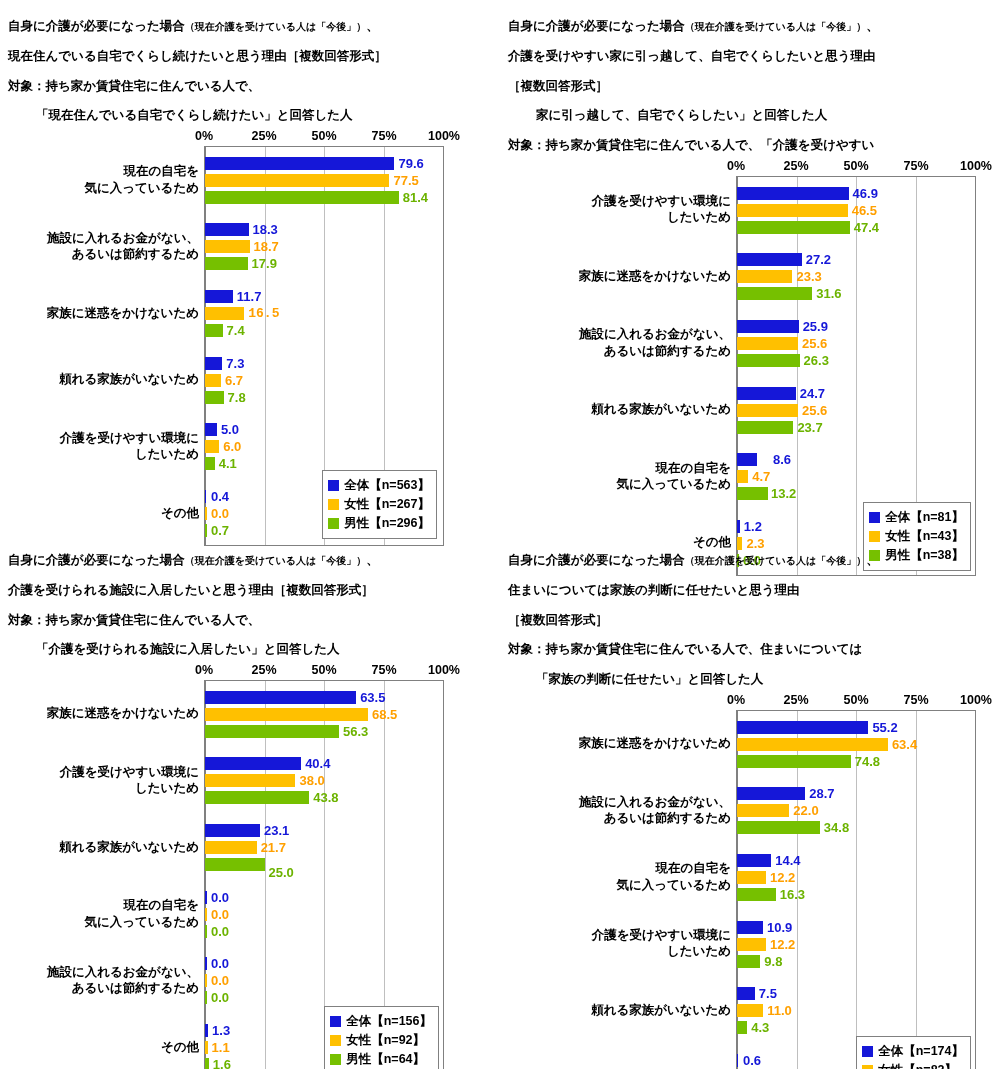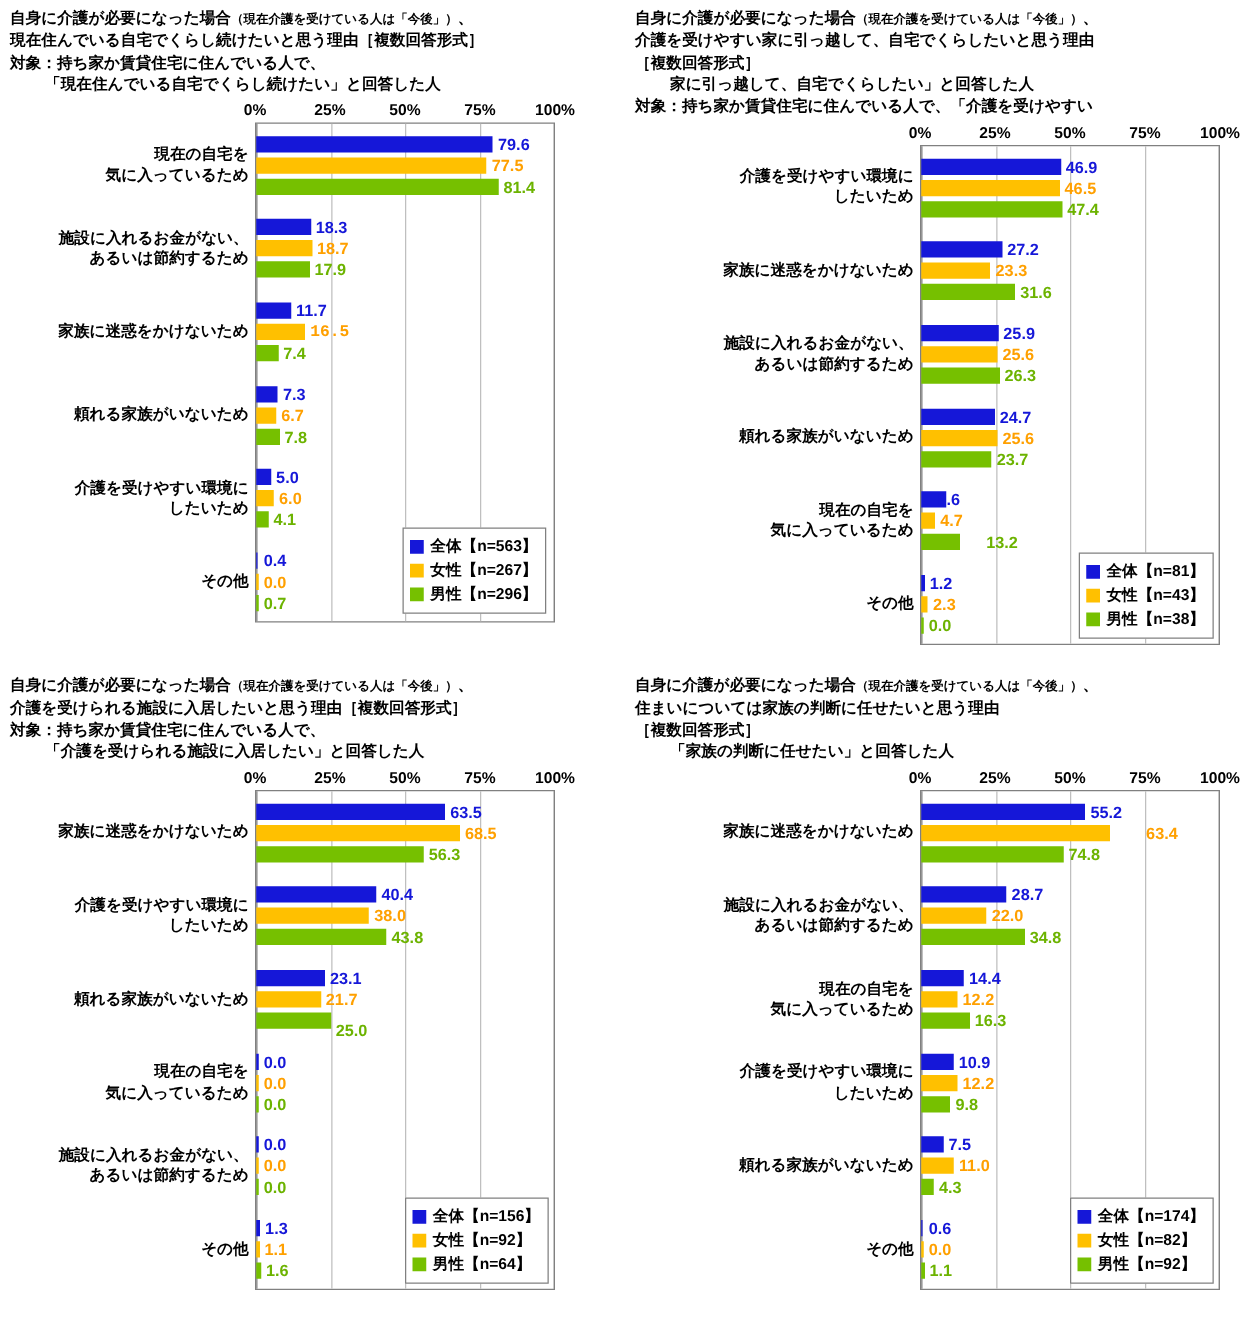--- a/index.html
+++ b/index.html
@@ -11,21 +11,21 @@
     overflow:hidden;
   }
   .grid{
     display:grid;
     grid-template-columns:500px 500px;
     grid-template-rows:534px 535px;
     width:1000px;height:1069px;
   }
   .panel{position:relative;padding:6px 8px 0 8px;box-sizing:border-box;}
   .titles{font-size:12.5px;font-weight:bold;line-height:1.42;}
-  .titles .t-line{white-space:nowrap;}
+  .titles .t-line{white-space:nowrap;margin-top:12px;}
   .titles .small{font-size:10px;font-weight:bold;}
   .titles .ind1{padding-left:0;}
   .titles .ind3{padding-left:28px;}
 
   .chart-area{position:relative;margin-top:4px;}
   .axis-labels{position:relative;height:16px;}
   .axis-labels span{
     position:absolute;font-size:12.5px;font-weight:bold;transform:translateX(-50%);
     white-space:nowrap;
   }
@@ -250,25 +250,25 @@
             <div class="val v1" style="left: 64.928px; top: 26.8333px;">25.6</div>
             <div class="bar b2" style="left: 0px; top: 43.8333px; width: 56.406px;"></div>
             <div class="val v2" style="left: 60.406px; top: 43.8333px;">23.7</div>
           </div>
           <div class="row-group" style="top: 266.667px; height: 66.6667px;">
             <div class="cat-label" style="width: 220px; left: -226px; top: 16.3333px;">
               <div>現在の自宅を</div>
               <div>気に入っているため</div>
             </div>
             <div class="bar b0" style="left: 0px; top: 9.83333px; width: 20.468px;"></div>
-            <div class="val v0" style="left: 13px; top: 9.83333px;">8.6</div>
+            <div class="val v0" style="left: 36px; top: 9.83333px;">8.6</div>
             <div class="bar b1" style="left: 0px; top: 26.8333px; width: 11.186px;"></div>
             <div class="val v1" style="left: 15.186px; top: 26.8333px;">4.7</div>
             <div class="bar b2" style="left: 0px; top: 43.8333px; width: 31.416px;"></div>
-            <div class="val v2" style="left: 52px; top: 43.8333px;">13.2</div>
+            <div class="val v2" style="left: 34px; top: 43.8333px;">13.2</div>
           </div>
           <div class="row-group" style="top: 333.333px; height: 66.6667px;">
             <div class="cat-label" style="width: 220px; left: -226px; top: 24.3333px;">
               <div>その他</div>
             </div>
             <div class="bar b0" style="left: 0px; top: 9.83333px; width: 2.856px;"></div>
             <div class="val v0" style="left: 6.856px; top: 9.83333px;">1.2</div>
             <div class="bar b1" style="left: 0px; top: 26.8333px; width: 5.474px;"></div>
             <div class="val v1" style="left: 9.474px; top: 26.8333px;">2.3</div>
             <div class="bar b2" style="left: 0px; top: 43.8333px; width: 2px;"></div>
@@ -398,20 +398,21 @@
           </div>
         </div>
     </div>
   </div>
 
   <div class="panel">
     <div class="titles">
       <div class="t-line ind1"><span>自身に介護が必要になった場合</span><span class="small">（現在介護を受けている人は「今後」）</span><span>、</span></div>
       <div class="t-line ind1">住まいについては家族の判断に任せたいと思う理由</div>
       <div class="t-line ind1">［複数回答形式］</div>
+      <div class="t-line ind1">対象：持ち家か賃貸住宅に住んでいる人で、住まいについては</div>
       <div class="t-line ind3">「家族の判断に任せたい」と回答した人</div>
     </div>
     <div class="chart-area">
       <div class="axis-labels" id="ax3" style="height: 17px;">
           <span style="left: 228px; top: 0px;">0%</span>
           <span style="left: 288px; top: 0px;">25%</span>
           <span style="left: 348px; top: 0px;">50%</span>
           <span style="left: 408px; top: 0px;">75%</span>
           <span style="left: 468px; top: 0px;">100%</span>
         </div>
@@ -421,21 +422,21 @@
           <div class="gridline" style="left: 119px;"></div>
           <div class="gridline" style="left: 178.5px;"></div>
           <div class="gridline edge" style="left: 238px;"></div>
           <div class="row-group" style="top: 0px; height: 66.6667px;">
             <div class="cat-label" style="width: 220px; left: -226px; top: 24.3333px;">
               <div>家族に迷惑をかけないため</div>
             </div>
             <div class="bar b0" style="left: 0px; top: 9.83333px; width: 131.376px;"></div>
             <div class="val v0" style="left: 135.376px; top: 9.83333px;">55.2</div>
             <div class="bar b1" style="left: 0px; top: 26.8333px; width: 150.892px;"></div>
-            <div class="val v1" style="left: 154.892px; top: 26.8333px; margin-left: 25px;">63.4</div>
+            <div class="val v1" style="left: 154.892px; top: 26.8333px;">63.4</div>
             <div class="bar b2" style="left: 0px; top: 43.8333px; width: 113.764px;"></div>
             <div class="val v2" style="left: 117.764px; top: 43.8333px;">74.8</div>
           </div>
           <div class="row-group" style="top: 66.6667px; height: 66.6667px;">
             <div class="cat-label" style="width: 220px; left: -226px; top: 16.3333px;">
               <div>施設に入れるお金がない、</div>
               <div>あるいは節約するため</div>
             </div>
             <div class="bar b0" style="left: 0px; top: 9.83333px; width: 68.306px;"></div>
             <div class="val v0" style="left: 72.306px; top: 9.83333px;">28.7</div>

